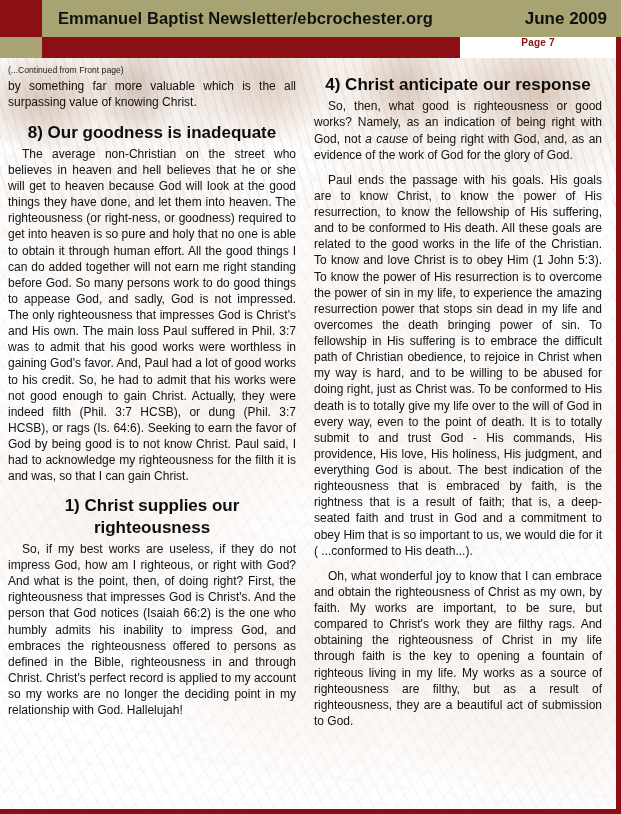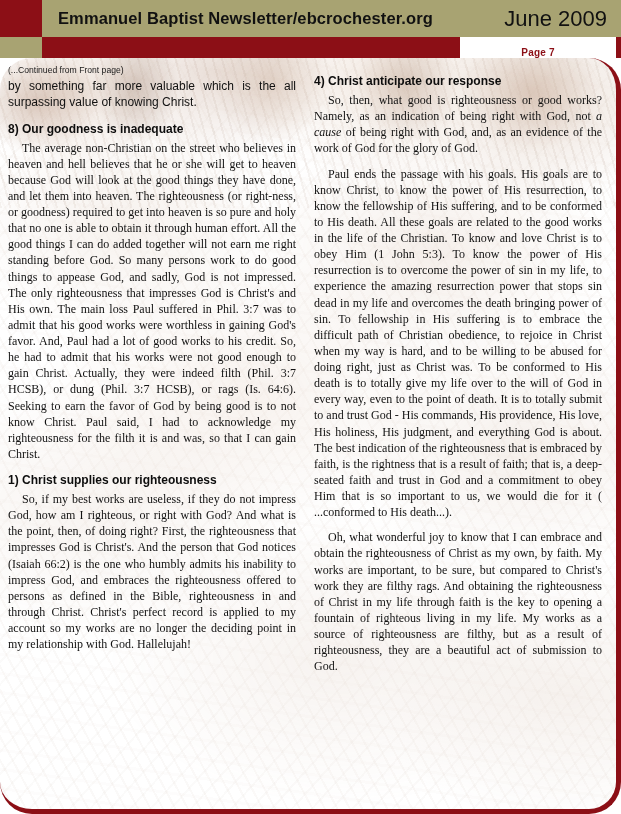--- a/index.html
+++ b/index.html
@@ -53,22 +53,22 @@
     box-sizing: border-box;
   }
   .mast-title {
     font-size: 16.5px;
     font-weight: bold;
     color: #111111;
     letter-spacing: 0.1px;
     white-space: nowrap;
   }
   .mast-date {
-    font-size: 22px;
-    font-weight: normal;
+    font-size: 17px;
+    font-weight: bold;
     color: #111111;
     white-space: nowrap;
   }
 
   .mast-row2 {
     position: absolute;
     left: 0; top: 37px;
     width: 621px;
     height: 21px;
     display: flex;
@@ -83,21 +83,21 @@
     flex: 1 1 auto;
     height: 21px;
     background: #8c0f16;
   }
   .mast-page {
     flex: 0 0 156px;
     width: 156px;
     height: 21px;
     background: #ffffff;
     display: flex;
-    align-items: flex-end;
+    align-items: flex-start;
     justify-content: center;
     box-sizing: border-box;
   }
   .mast-page-label {
     font-size: 10px;
     font-weight: bold;
     color: #8c0f16;
     letter-spacing: 0.2px;
   }
   .mast-right-edge {
@@ -110,21 +110,20 @@
   
   .body-area {
     position: relative;
     width: 621px;
     height: 756px;
     box-sizing: border-box;
     border-right: 5px solid #8c0f16;
     border-bottom: 5px solid #8c0f16;
     background: #ffffff;
     overflow: hidden;
-    border-radius: 32px;
   }
 
   .watermark {
     position: absolute;
     inset: 0;
     pointer-events: none;
     opacity: 0.30;
     background:
       radial-gradient(ellipse 150px 110px at 12% 4%, rgba(190,150,120,0.85) 0%, rgba(255,255,255,0) 70%),
       radial-gradient(ellipse 170px 120px at 35% 2%, rgba(160,110,80,0.75) 0%, rgba(255,255,255,0) 72%),
@@ -171,45 +170,45 @@
   }
 
   .continued {
     font-size: 8.6px;
     color: #1a1a1a;
     margin: 0 0 3px 0;
     line-height: 1.2;
   }
 
   .heading {
-    font-size: 12px;
+    font-size: 17px;
     font-weight: bold;
     color: #0d0d0d;
     margin: 11px 0 3px 0;
     line-height: 1.25;
+    text-align: center;
   }
   .heading.first {
     margin-top: 9px;
   }
 
   p.body-text {
     font-size: 12px;
     color: #111111;
     margin: 0 0 9px 0;
     line-height: 1.345;
     text-align: justify;
     text-justify: inter-word;
     hyphens: none;
   }
   p.body-text.tight {
     margin-bottom: 16px;
   }
   p.body-text.indent {
     text-indent: 14px;
-    font-family: Liberation Serif, serif;
   }
   .italic {
     font-style: italic;
   }
 </style>
 </head>
 <body>
 
 <div class="page">
 

